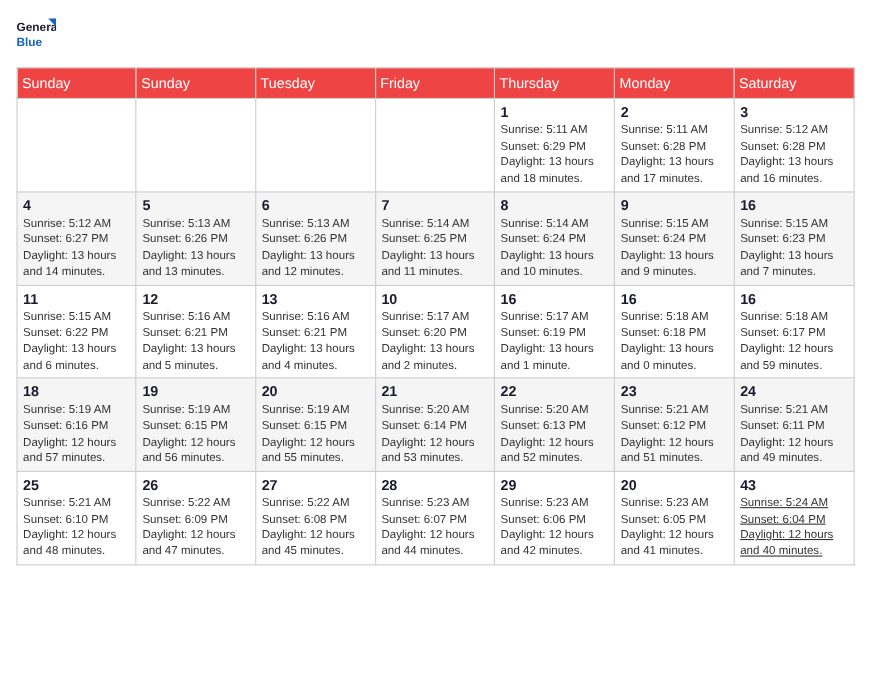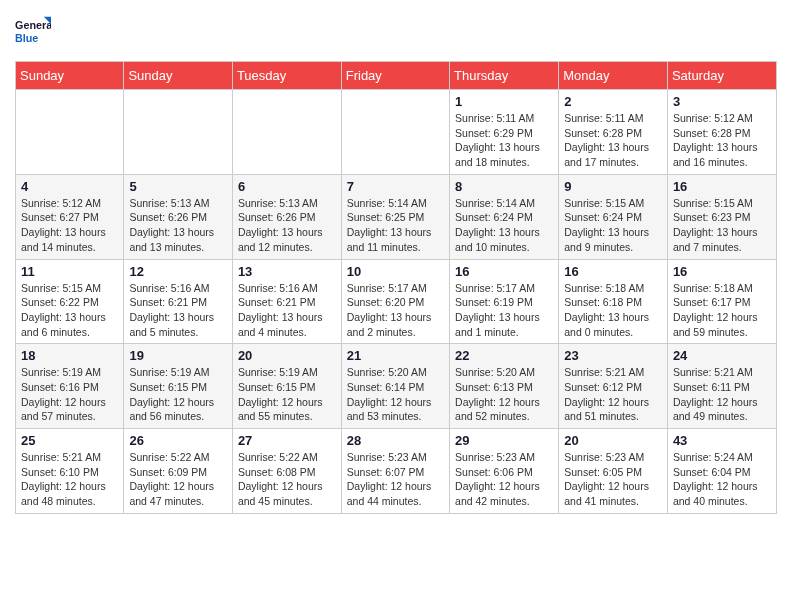--- a/index.html
+++ b/index.html
@@ -328,20 +328,20 @@
         </td>
         <td>
           <span class="day-num">20</span>
           <div class="cell-detail" style="white-space: pre-line;">Sunrise: 5:23 AM
 Sunset: 6:05 PM
 Daylight: 12 hours
 and 41 minutes.</div>
         </td>
         <td>
           <span class="day-num">43</span>
-          <div class="cell-detail" style="white-space: pre-line;">Sunrise: 5:24 AM
+          <div class="cell-detail" style="white-space: pre-line; text-decoration: underline;">Sunrise: 5:24 AM
 Sunset: 6:04 PM
 Daylight: 12 hours
 and 40 minutes.</div>
         </td>
       </tr>
     </tbody>
 </table>
 
 </body></html>

